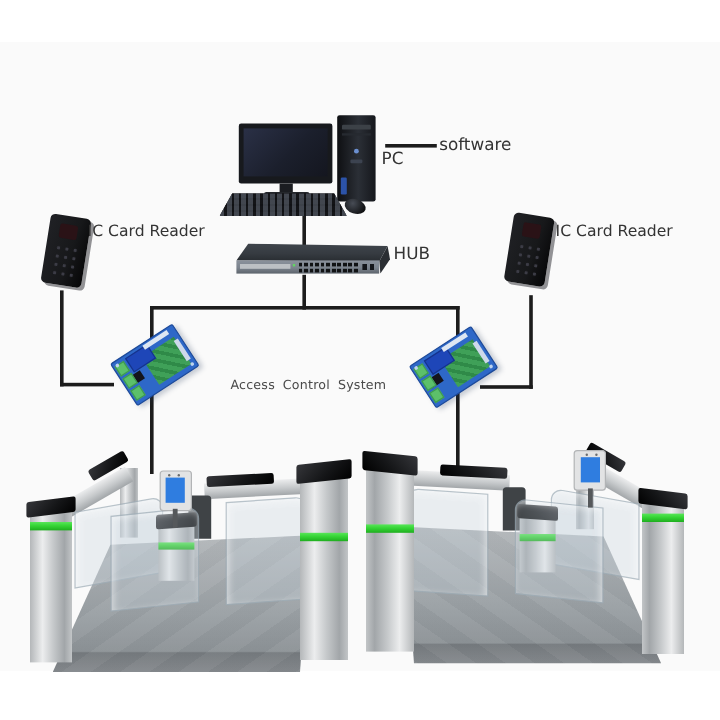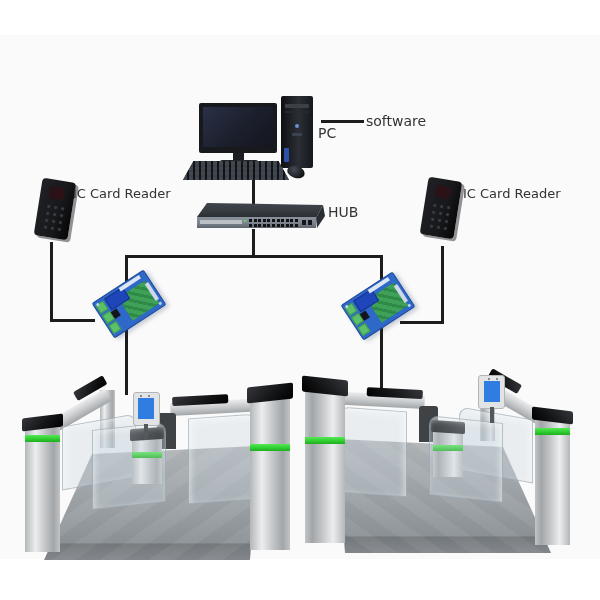--- a/index.html
+++ b/index.html
@@ -166,20 +166,21 @@
     <div class="b-relay"></div>
     <div class="b-chip"></div>
     <div class="b-term" style="top:3px;"></div>
     <div class="b-term" style="top:15px;"></div>
     <div class="b-term" style="top:27px;"></div>
     <div class="b-hdr-top"></div>
     <div class="b-hdr-right"></div>
     <div class="b-hole" style="left:2px;top:2px;"></div>
     <div class="b-hole" style="right:2px;bottom:2px;"></div>
   </div>
+  <div class="lbl lbl-acs" style="left:192px;top:315px;">Access Control System</div>
 
   <div class="gate gate-left" style="left:20px;top:370px;">
     <div class="g-floor"></div>
     <div class="g-el steel" style="left:80px;top:20px;width:15px;height:58px;z-index:2;"></div>
     <div class="g-el steel-h" style="left:20px;top:58px;width:82px;height:14px;transform:rotate(-30deg);transform-origin:left bottom;z-index:3;"></div>
     <div class="g-el g-cap" style="left:58px;top:21px;width:34px;height:10px;transform:rotate(-30deg);transform-origin:left bottom;z-index:4;"></div>
     <div class="g-pane" style="left:42px;top:50px;width:72px;height:62px;transform:skewY(-10deg);z-index:3;"></div>
     <div class="g-el" style="left:137px;top:43px;width:19px;height:36px;background:#3f4346;border-radius:3px 3px 0 0;z-index:4;"></div>
     <div class="g-el steel" style="left:112px;top:64px;width:30px;height:50px;z-index:5;"></div>
     <div class="g-el g-cap" style="left:110px;top:58px;width:34px;height:12px;transform:skewY(-4deg);z-index:5;"></div>

